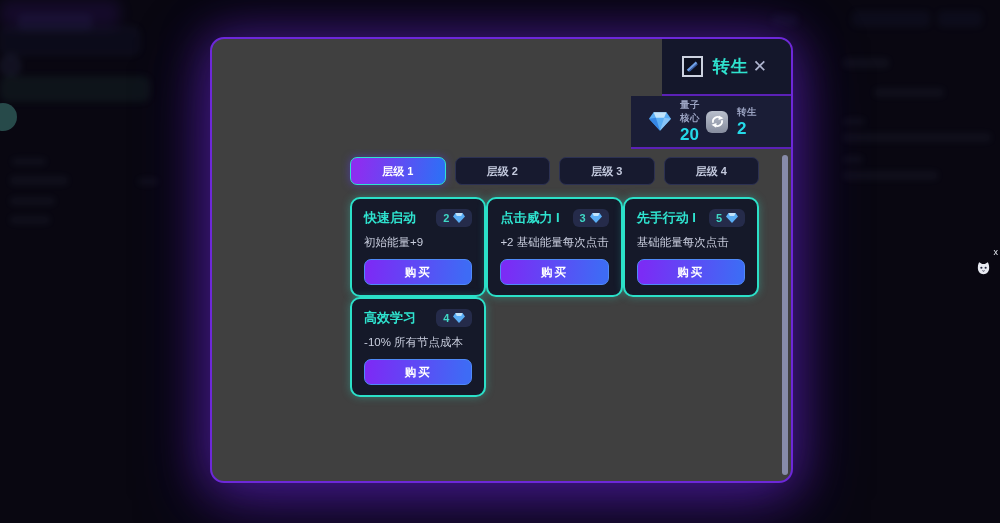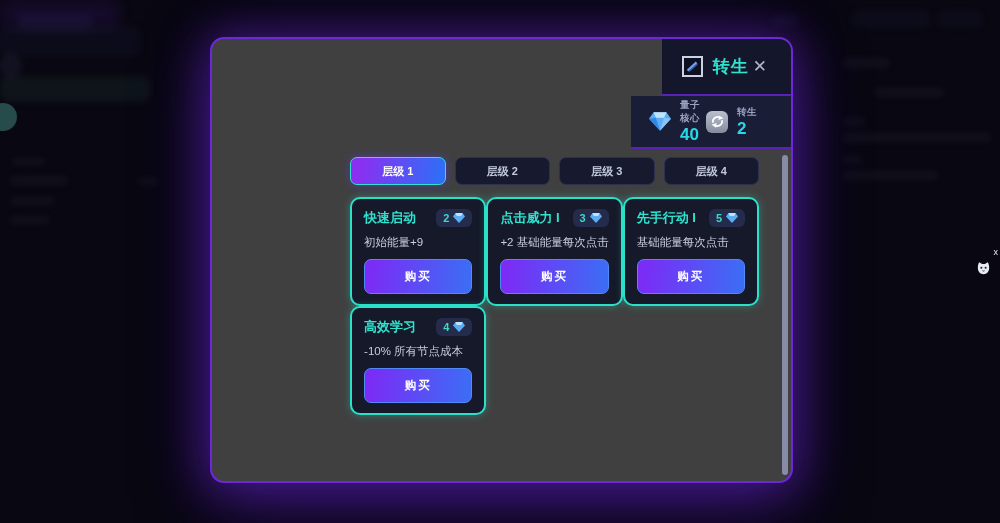--- a/index.html
+++ b/index.html
@@ -114,21 +114,21 @@
     box-shadow:0 0 9px rgba(43,224,200,.35);
     padding:10px 12px;
   }
   .card-top { display:flex; align-items:center; justify-content:space-between; }
   .card-title { font-size:13px; font-weight:bold; color:#2fe3cf; }
   .cost-badge { background:#252b4a; border-radius:6px; padding:3px 7px;
                 display:flex; align-items:center; gap:4px;
                 font-size:11px; font-weight:bold; color:#3fd9c6; }
   .card-desc { margin-top:8px; font-size:11.5px; color:#c9cede; }
   .buy-btn {
-    margin-top:9px; width:100%; height:35px; border-radius:7px;
+    margin-top:9px; width:100%; height:26px; border-radius:7px;
     background:linear-gradient(95deg,#7b2cf5 5%,#3e6bf5 95%);
     border:1.5px solid #4f8af8;
     color:#fff; font-size:11.5px; font-weight:bold; letter-spacing:2px;
     font-family:inherit; cursor:pointer;
   }
 
   .stats-section { margin-top:37px; margin-right:14px; border-top:1px solid #262b47; padding-top:9px; }
   .stats-heading { font-size:13px; font-weight:bold; color:#2fe3cf; letter-spacing:1px; }
   .stat-boxes { display:flex; gap:9px; margin-top:9px; }
   .stat-box {
@@ -195,21 +195,21 @@
       <span class="currency-icon">
         <svg width="22" height="19" viewBox="0 0 24 20">
           <polygon points="5,0 19,0 24,7 12,20 0,7" fill="#5aaef5"></polygon>
           <polygon points="5,0 19,0 16.5,6 7.5,6" fill="#c2e4fb"></polygon>
           <polygon points="0,7 7.5,6 12,20" fill="#2f7fe0" opacity="0.85"></polygon>
           <polygon points="24,7 16.5,6 12,20" fill="#8cc6f8" opacity="0.9"></polygon>
         </svg>
       </span>
       <span class="currency-text">
         <span class="currency-label">量子核心</span>
-        <span class="currency-value">40</span>
+        <span class="currency-value">20</span>
       </span>
     </div>
     <div class="currency-group">
       <span class="cycle-badge">
         <svg width="15" height="15" viewBox="0 0 24 24">
           <path d="M5 14 A 7.2 7.2 0 0 1 17.3 7.3" stroke="#fff" stroke-width="2.8" fill="none"></path>
           <polygon points="14.2,2.2 21.6,6.8 13.6,9.6" fill="#fff"></polygon>
           <path d="M19 10 A 7.2 7.2 0 0 1 6.7 16.7" stroke="#fff" stroke-width="2.8" fill="none"></path>
           <polygon points="9.8,21.8 2.4,17.2 10.4,14.4" fill="#fff"></polygon>
         </svg>

